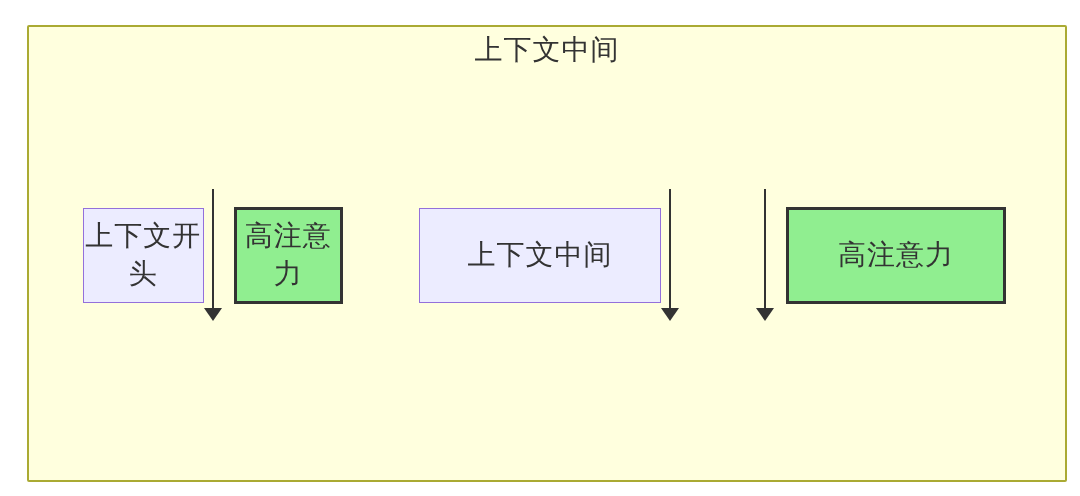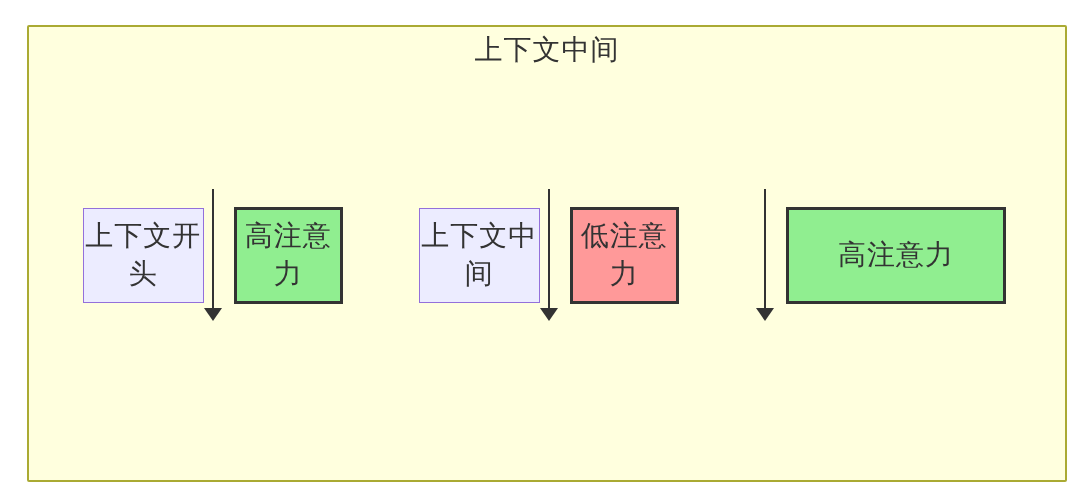--- a/index.html
+++ b/index.html
@@ -115,23 +115,20 @@
   </div>
 
   <div class="column col-1">
     <div class="node source">
       <span>上下文中间</span>
     </div>
     <div class="arrow">
       <div class="arrow-line"></div>
       <div class="arrow-head"></div>
     </div>
-    <div class="node target low">
-      <span>低注意力</span>
-    </div>
   </div>
 
   <div class="column col-2">
     <div class="arrow">
       <div class="arrow-line"></div>
       <div class="arrow-head"></div>
     </div>
     <div class="node target high">
       <span>高注意力</span>
     </div>

